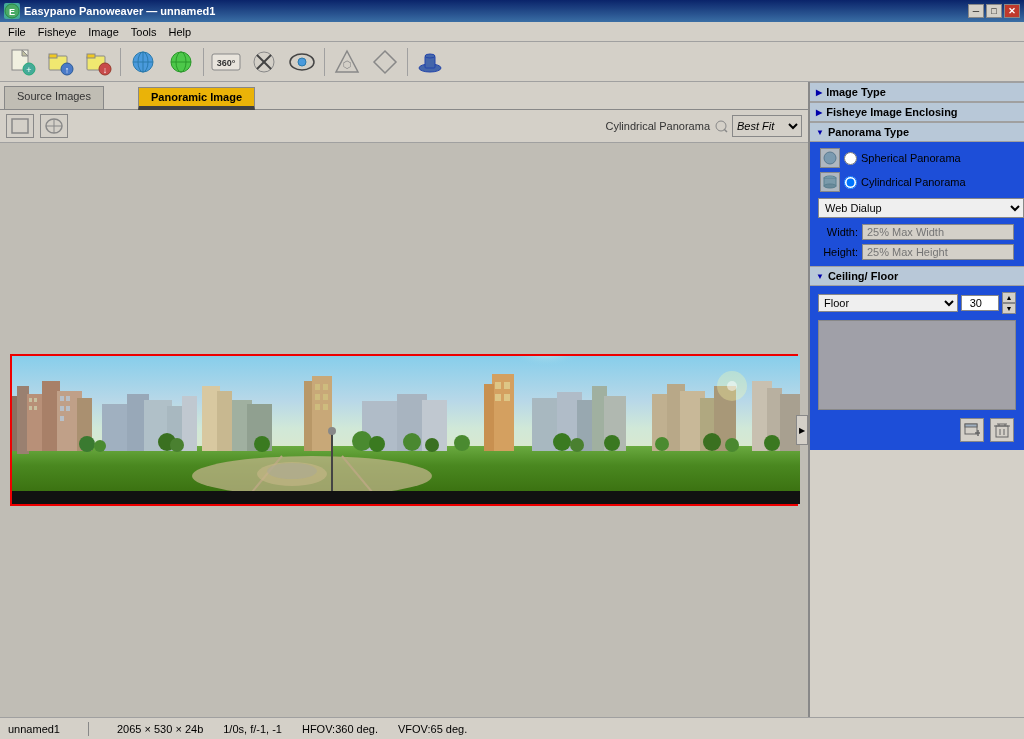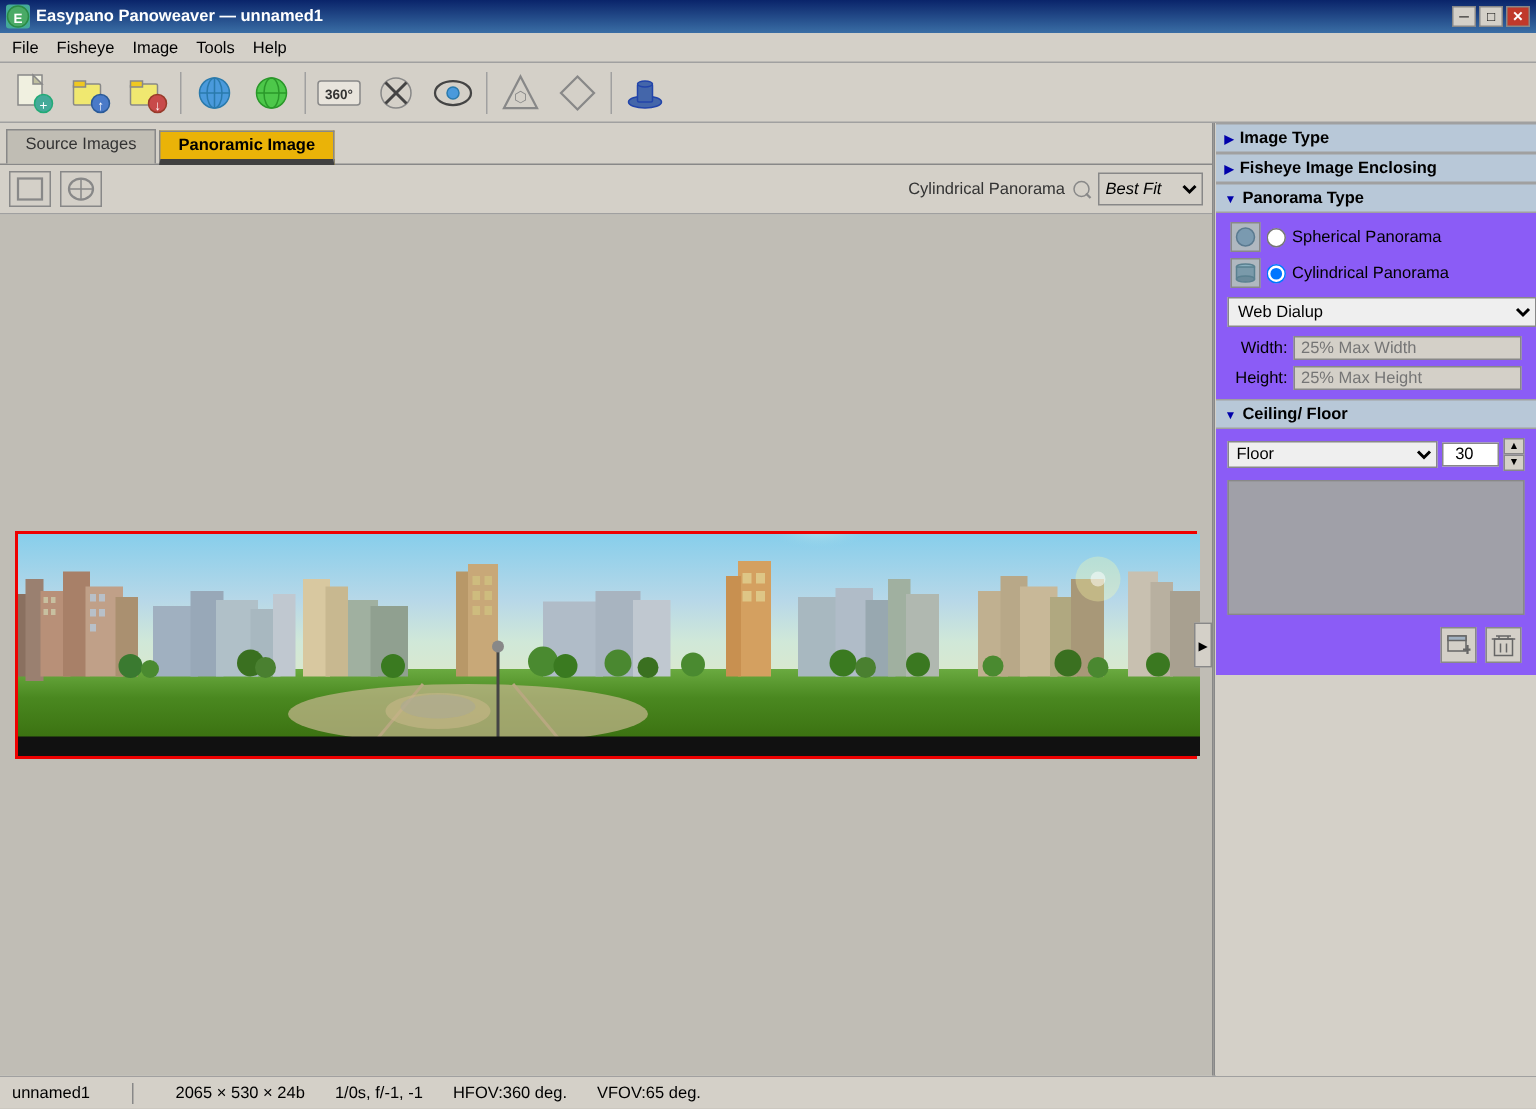--- a/index.html
+++ b/index.html
@@ -77,20 +77,21 @@
       border-right: 1px solid #888;
     }
 
     
     #tabs {
       display: flex;
       background: #d4d0c8;
       border-bottom: 1px solid #888;
       padding-top: 4px;
       padding-left: 4px;
+      gap: 32px;
     }
     .tab {
       padding: 3px 12px;
       border: 1px solid #888;
       cursor: pointer;
       font-size: 11px;
       background: #d4d0c8;
       color: #000;
       margin-right: 2px;
       border-bottom: none;
@@ -188,21 +189,21 @@
       font-size: 11px;
       font-weight: bold;
       color: #000;
       cursor: pointer;
     }
     .panel-section-header .arrow { font-size: 8px; color: #0000aa; }
     .panel-section-header .arrow-right { color: #0000aa; }
 
     .panel-section-content {
       padding: 4px;
-      background: #8b5cf6;
+      background: #1d4ed8;
     }
 
     .radio-option {
       display: flex;
       align-items: center;
       gap: 4px;
       padding: 2px 6px;
       font-size: 11px;
     }
     .radio-option input[type=radio] { margin: 0; }

